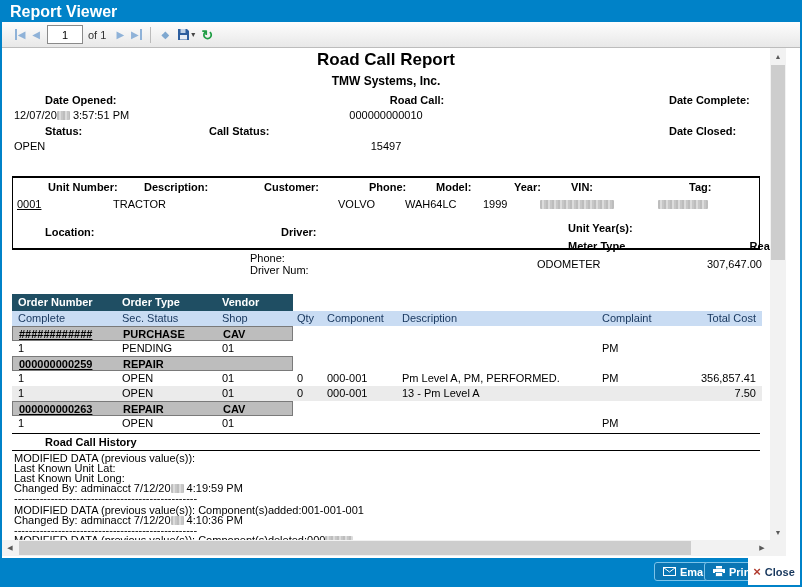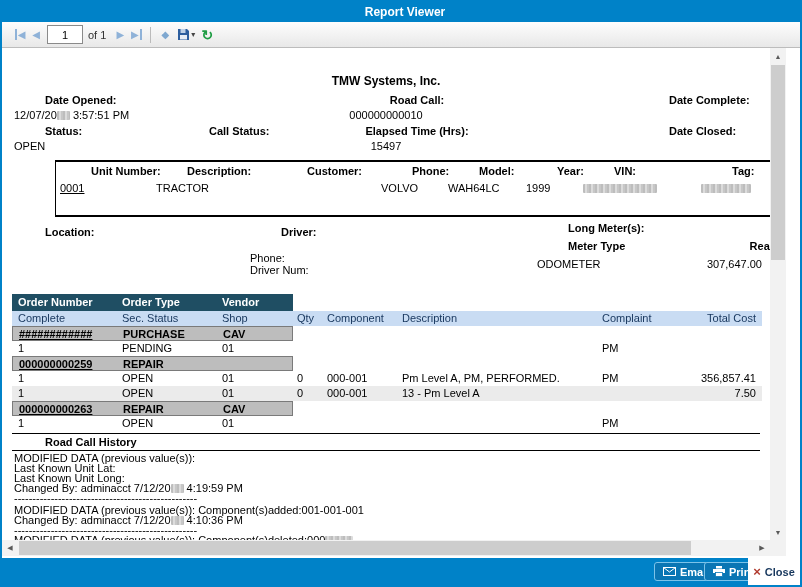--- a/index.html
+++ b/index.html
@@ -1,19 +1,19 @@
 <!DOCTYPE html>
 <html><head>
 <meta charset="utf-8">
 <style>
   html,body { margin:0; padding:0; background:#fff; font-family:"Liberation Sans", sans-serif; }
   .window { position:relative; width:802px; height:587px; border:2px solid #0082C8; box-sizing:border-box; background:#fff; overflow:hidden; }
 
   .titlebar { position:absolute; left:0; top:0; width:798px; height:20px; background:#0082C8; color:#fff;
-              font-size:12px; font-weight:bold; line-height:20px; padding-left:8px; box-sizing:border-box;text-align:center; }
+              font-size:16px; font-weight:bold; line-height:20px; padding-left:8px; box-sizing:border-box; }
 
   .toolbar { position:absolute; left:0; top:20px; width:798px; height:26px; box-sizing:border-box;
              background:linear-gradient(#fdfdfd,#e8e8e8); border-bottom:1px solid #bcbcbc;
              display:flex; align-items:center; padding-left:10px; }
   .tool { display:inline-flex; align-items:center; justify-content:center; height:18px; min-width:16px;
           color:#8FB2D8; font-size:10px; cursor:default; }
   .barL { border-left:2px solid #8FB2D8; padding-left:1px; }
   .barR { border-right:2px solid #8FB2D8; padding-right:1px; }
   .pageinput { width:30px; height:15px; font-size:11px; text-align:center; border:1px solid #8a8a8a; margin:0 3px; font-family:inherit; }
   .oflabel { font-size:11px; color:#333; margin:0 6px 0 2px; }
@@ -28,22 +28,22 @@
   .ctr { text-align:center; }
   .rtl { text-align:right; }
   .ul { text-decoration:underline; }
   .rtitle { position:absolute; top:2px; left:0; width:768px; text-align:center; font-size:17px; font-weight:bold; }
   .rcompany { position:absolute; top:26px; left:0; width:768px; text-align:center; font-size:12px; font-weight:bold; }
 
   .redact { display:inline-block; height:9px; border-radius:1px; vertical-align:-1px;
             background:repeating-linear-gradient(90deg,#bdbdbd 0 2px,#dcdcdc 2px 4px,#c7c7c7 4px 6px);
             filter:blur(0.6px); }
 
-  .unitbox { position:absolute; left:10px; top:112px; width:748px; height:57px; box-sizing:border-box;
-             border-top:2px solid #000; border-bottom:2px solid #000; border-left:1px solid #000; border-right:1px solid #000;margin-left:43px; }
+  .unitbox { position:absolute; left:10px; top:128px; width:748px; height:74px; box-sizing:border-box;
+             border-top:2px solid #000; border-bottom:2px solid #000; border-left:1px solid #000; border-right:1px solid #000; }
 
   .thead { position:absolute; left:10px; top:246px; width:281px; height:17px; background:#1F4E63; }
   .thead .hc { position:absolute; top:2px; color:#fff; font-size:11px; font-weight:bold; white-space:nowrap; }
   .subhead { position:absolute; left:10px; top:263px; width:750px; height:15px; background:#C9DCF3; }
   .subhead .hc { position:absolute; top:1px; color:#17365D; font-size:11px; white-space:nowrap; }
   .trow { position:absolute; left:10px; width:750px; height:15px; }
   .trow.shade { background:#EBEBEB; }
   .tc { position:absolute; top:1px; font-size:11px; white-space:nowrap; color:#000; }
   .band { position:absolute; left:0; top:0; width:281px; height:15px; background:#BDBDBD; border:1px solid #7a7a7a; box-sizing:border-box; }
   .bcell { position:absolute; top:1px; font-size:11px; font-weight:bold; white-space:nowrap; color:#000; }
@@ -103,32 +103,32 @@
         <rect x="3.5" y="1" width="5" height="4" fill="#BFD2E8"></rect>
       </svg>
       <span class="dd">▾</span>
     </span>
     <span class="tool" style="margin-left:4px;">
         <span class="refreshicon">↻</span>
       </span>
   </div>
 
   <div class="page">
+    <div class="rtitle">Road Call Report</div>
     <div class="rcompany">TMW Systems, Inc.</div>
 
     <span class="lbl" style="left:12px; top:46px;">Date Opened:</span>
     <span class="lbl ctr" style="left:284px; top:46px; width:200px;">Road Call:</span>
     <span class="lbl" style="left:636px; top:46px;">Date Complete:</span>
 
     <span class="val" style="left:12px; top:61px;"><span>12/07/20</span><span class="redact" style="width:13px;"></span> <span>3:57:51 PM</span></span>
     <span class="val ctr" style="left:284px; top:61px; width:200px;">000000000010</span>
 
     <span class="lbl" style="left:12px; top:77px;">Status:</span>
     <span class="lbl" style="left:176px; top:77px;">Call Status:</span>
-    <span class="lbl ctr" style="left:284px; top:77px; width:200px;">Elapsed Time (Hrs):</span>
     <span class="lbl" style="left:636px; top:77px;">Date Closed:</span>
 
     <span class="val" style="left:12px; top:92px;">OPEN</span>
     <span class="val ctr" style="left:284px; top:92px; width:200px;">15497</span>
 
     <div class="unitbox">
       <span class="lbl" style="left:4px; top:3px;">Unit Number:</span>
       <span class="lbl" style="left:100px; top:3px;">Description:</span>
       <span class="lbl" style="left:220px; top:3px;">Customer:</span>
       <span class="lbl" style="left:325px; top:3px;">Phone:</span>
@@ -141,21 +141,21 @@
       <span class="val" style="left:100px; top:20px;">TRACTOR</span>
       <span class="val" style="left:325px; top:20px;">VOLVO</span>
       <span class="val" style="left:392px; top:20px;">WAH64LC</span>
       <span class="val" style="left:470px; top:20px;">1999</span>
       <span class="redact" style="position:absolute; left:527px; top:22px; width:74px;"></span>
       <span class="redact" style="position:absolute; left:645px; top:22px; width:50px;"></span>
     </div>
 
     <span class="lbl" style="left:12px; top:178px;">Location:</span>
     <span class="lbl" style="left:248px; top:178px;">Driver:</span>
-    <span class="lbl" style="left:535px; top:174px;">Long Meter(s):</span>
+    <span class="lbl" style="left:535px; top:174px;">Unit Year(s):</span>
     <span class="lbl" style="left:535px; top:192px;">Meter Type</span>
     <span class="lbl rtl" style="left:650px; top:192px; width:110px;">Reading</span>
     <span class="val" style="left:248px; top:204px;">Phone:</span>
     <span class="val" style="left:535px; top:210px;">ODOMETER</span>
     <span class="val rtl" style="left:650px; top:210px; width:110px;">307,647.00</span>
     <span class="val" style="left:248px; top:216px;">Driver Num:</span>
 
     <div class="thead">
       <span class="hc" style="left:6px;">Order Number</span>
       <span class="hc" style="left:110px;">Order Type</span>

